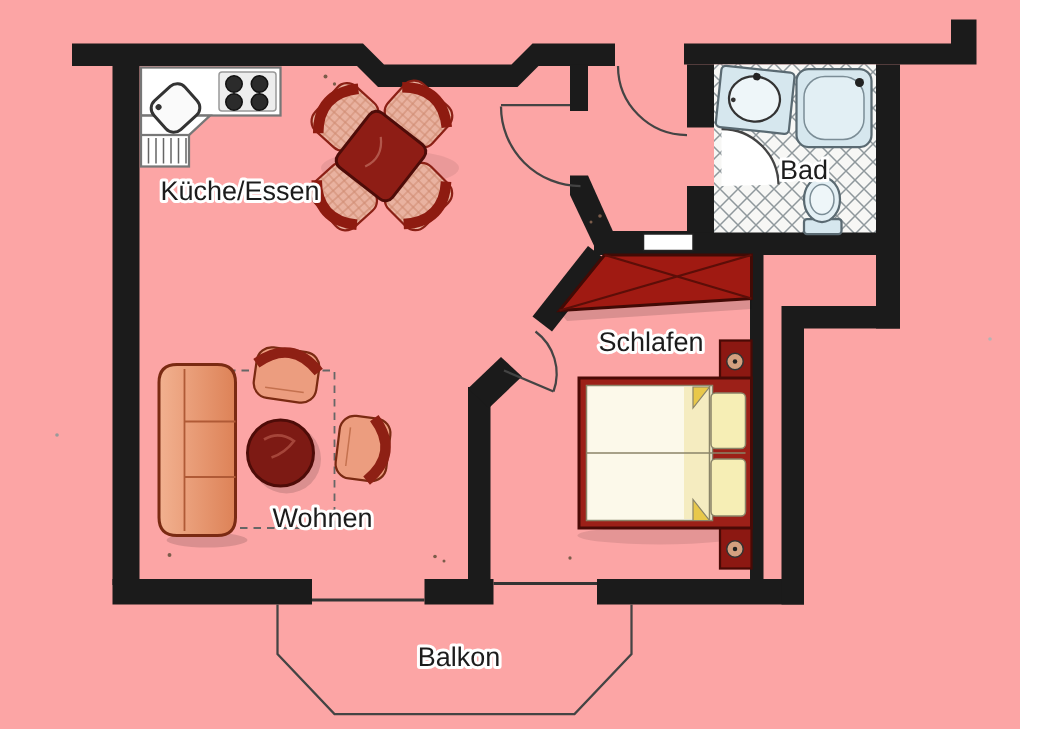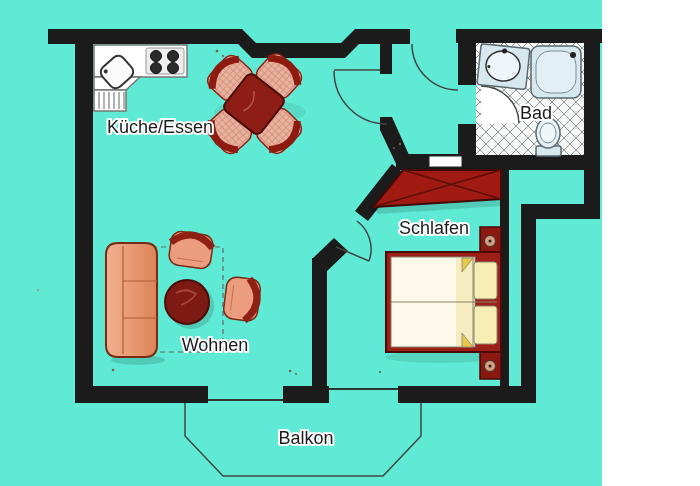--- a/index.html
+++ b/index.html
@@ -1,16 +1,16 @@
 <!DOCTYPE html>
 <html style="--wall: #1b1b1b; --wood-red: #8e1d15; --upholstery: #ec9d7f; --bath-fixture: #d6e7ee; --bedding: #fcf9ea; --pillow: #f6eeb5; --line: #444444; --label-text: #1c1c1c;"><head>
 <meta charset="utf-8">
 <style>
   html,body{margin:0;padding:0;background:#ffffff;}
-  #plan-wrap{position:relative;width:602px;height:486px;background:#5eead4;overflow:hidden;}
+  #plan-wrap{position:relative;width:680px;height:486px;background:#fca5a5;overflow:hidden;}
   .wall{fill:var(--wall);stroke:none;}
   .thinline{fill:none;stroke:var(--line);stroke-width:1.5;}
   .threshold{fill:none;stroke:#333333;stroke-width:2;}
   .room-label{font:18px "Liberation Sans", sans-serif;fill:var(--label-text);text-anchor:middle;
               paint-order:stroke;stroke:#ffffff;stroke-width:4px;stroke-linejoin:round;}
   .fixture{fill:var(--bath-fixture);stroke:#5a6a72;stroke-width:1.5;}
   .counter{fill:#ffffff;stroke:#777777;stroke-width:1.5;}
   .woodred{fill:var(--wood-red);stroke:#4e0c08;stroke-width:2;}
 </style>
 </head>

